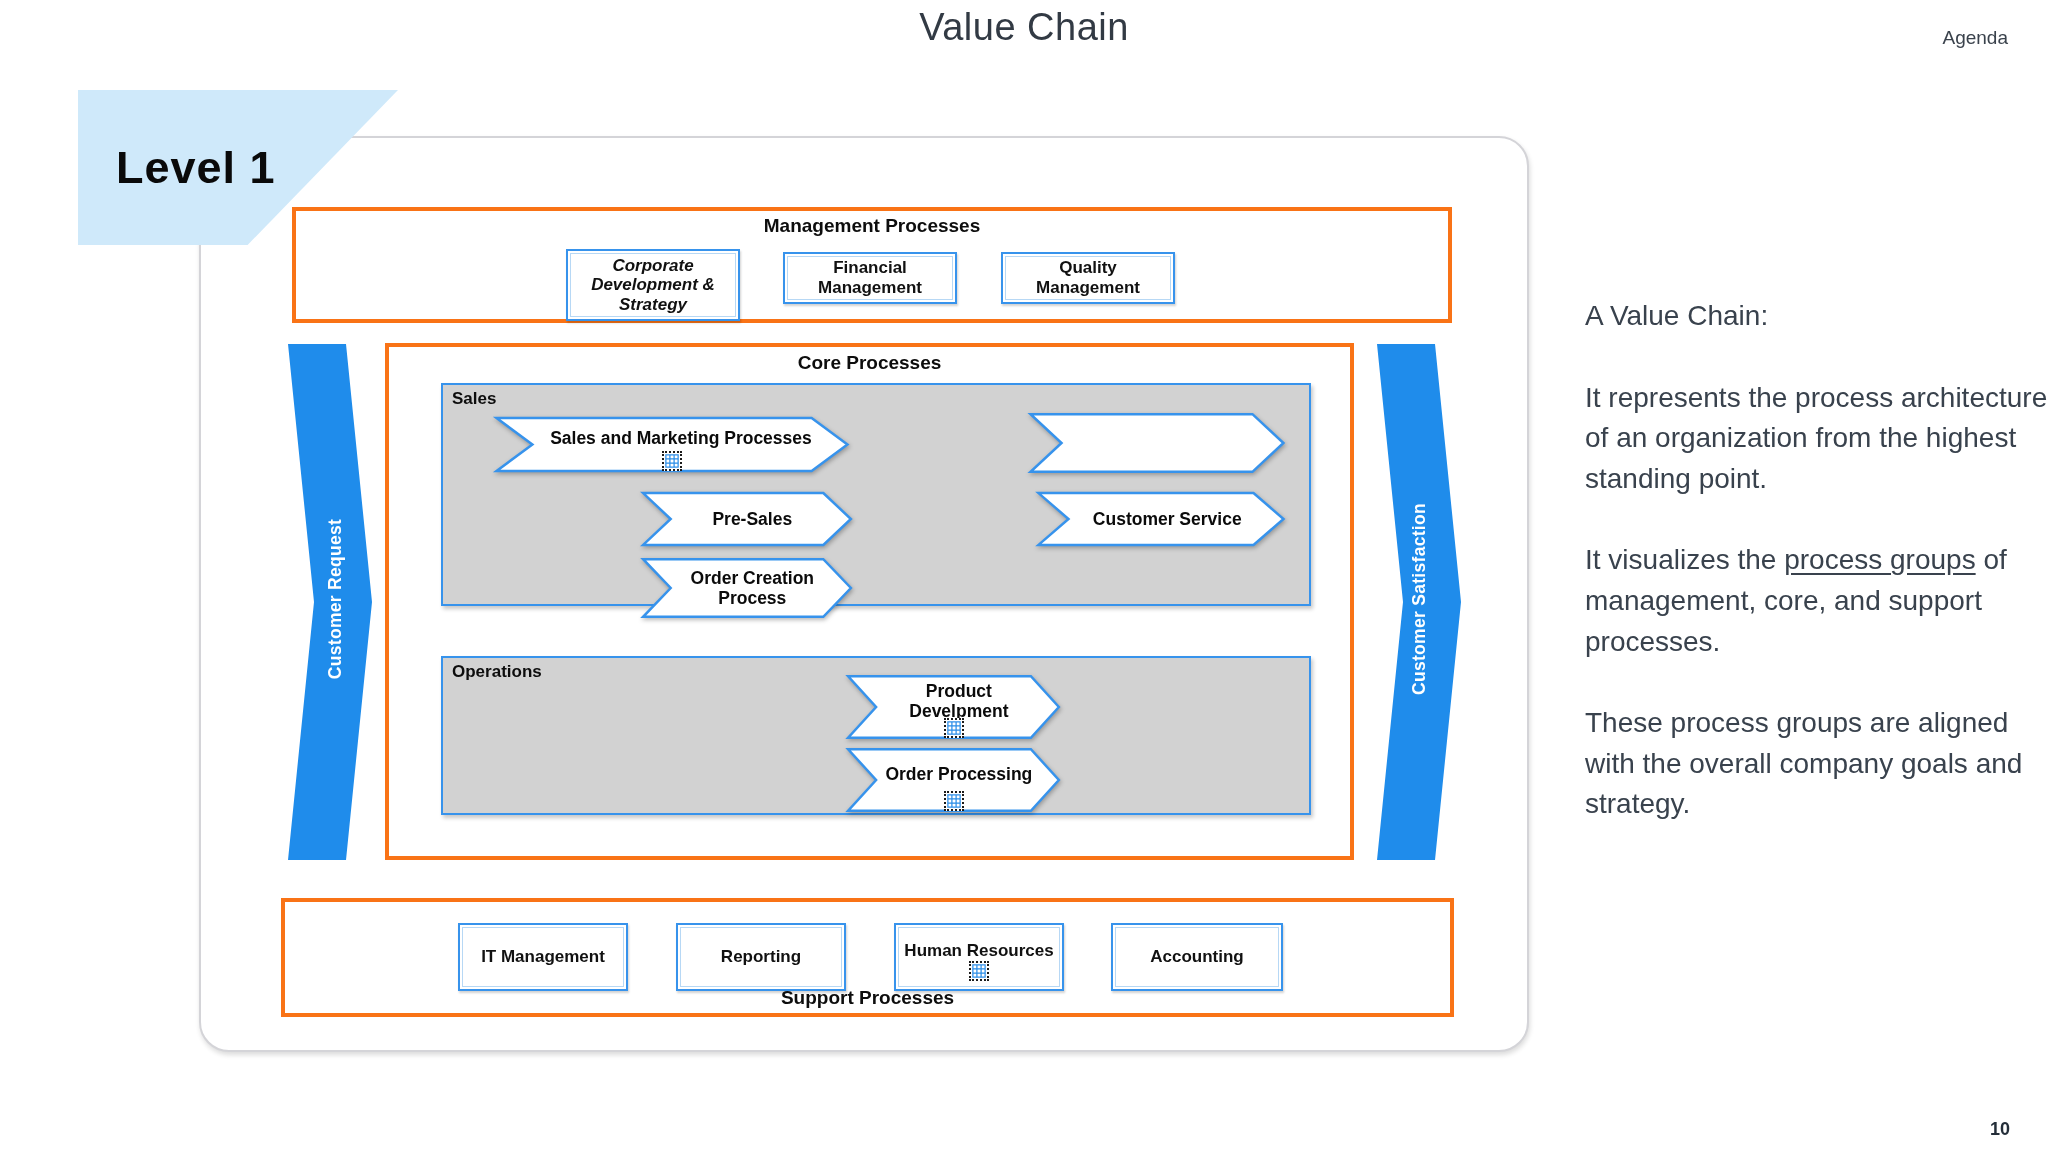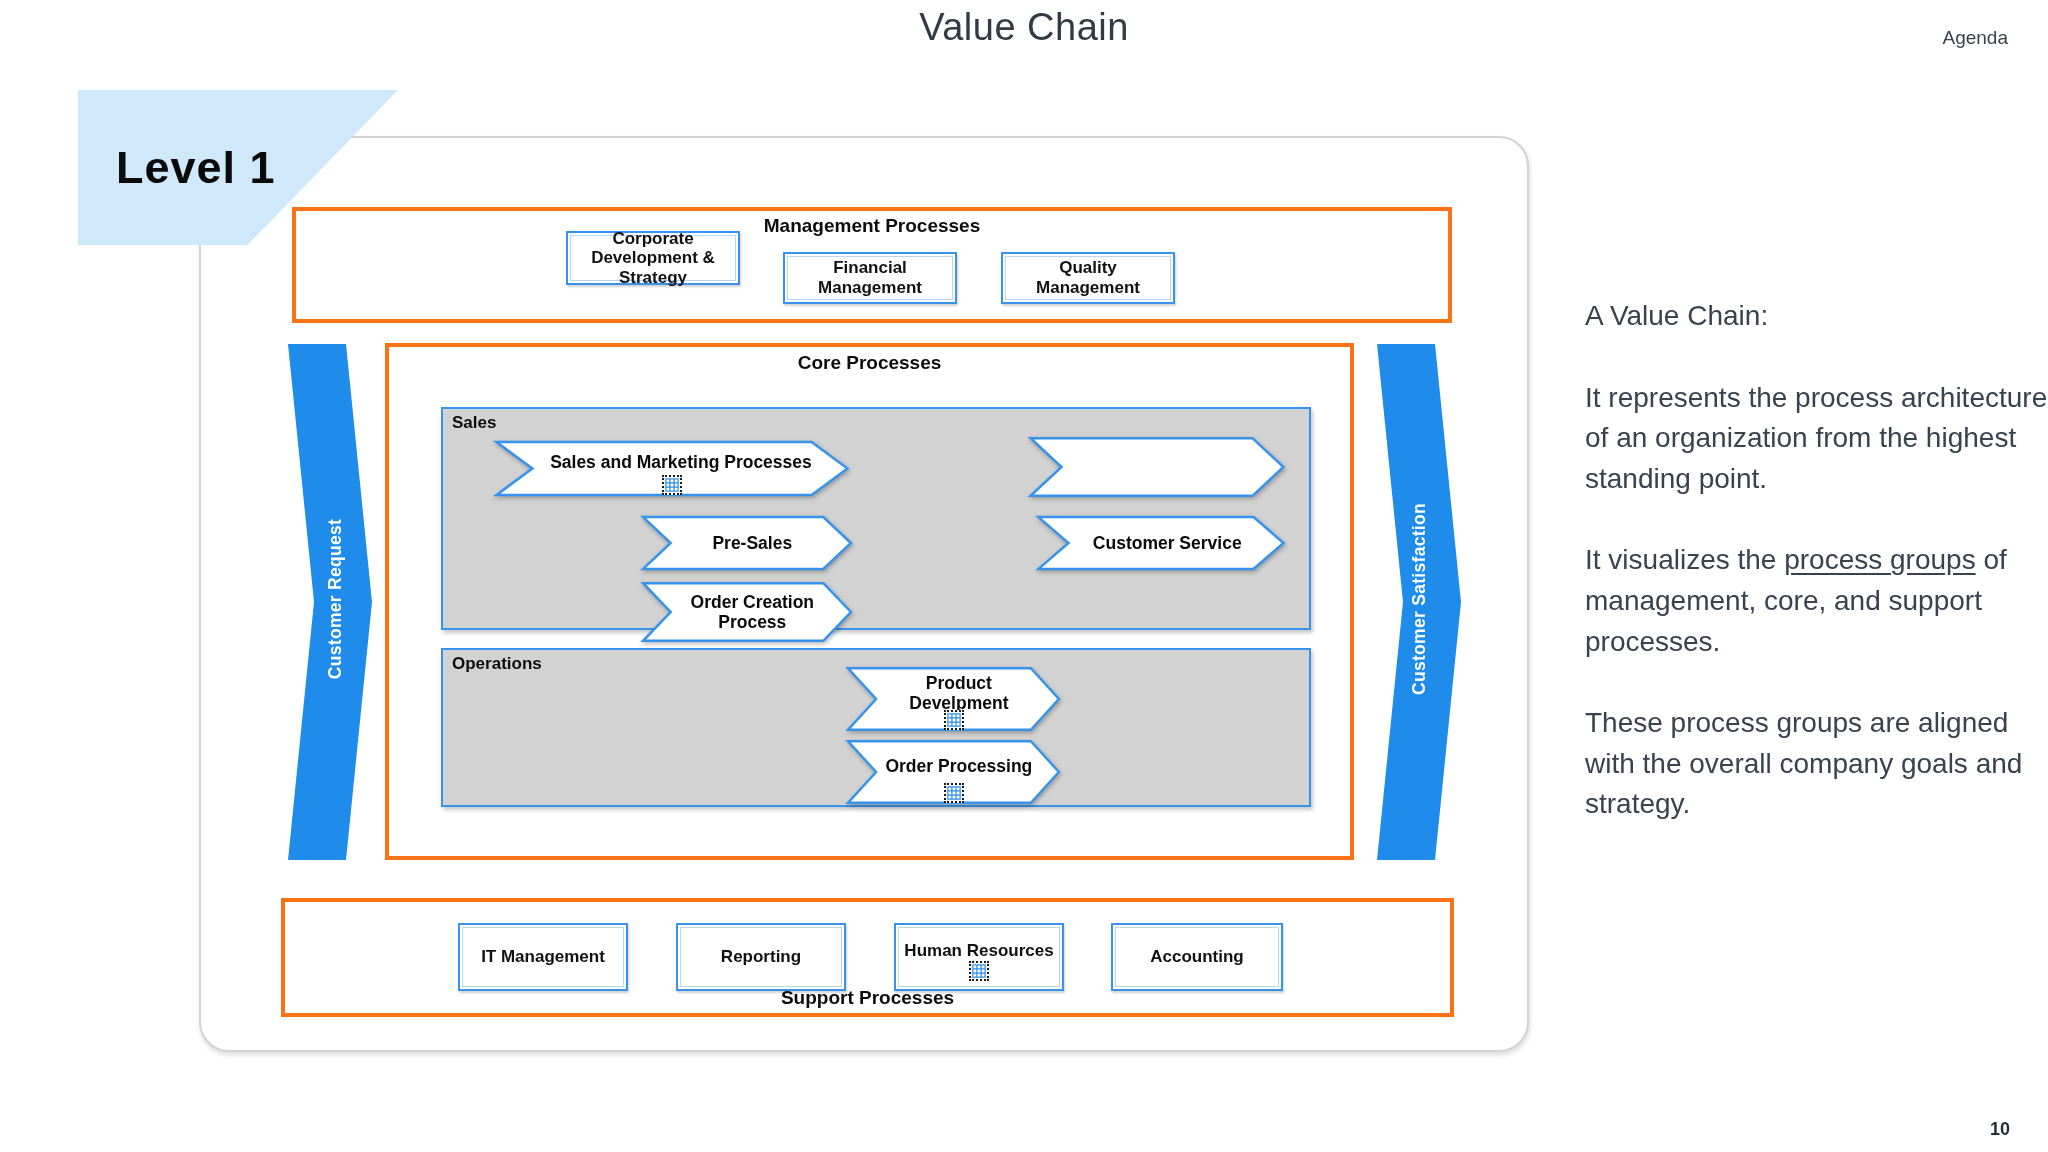--- a/index.html
+++ b/index.html
@@ -90,29 +90,29 @@
 <div class="agenda-link">Agenda</div>
 
 <div class="level-banner">
   <div class="lbl">Level 1</div>
 </div>
 
 <div class="outer">
 
   <div class="bluebox" style="left:91px;top:69px;width:1160px;height:116px;">
     <div class="section-title" style="top:4px;">Management Processes</div>
-    <div class="small-box" style="left:270px;top:20px;width:174px;height:54px;">Corporate Development &amp; Strategy</div>
+    <div class="small-box" style="left:270px;top:38px;width:174px;height:72px;font-style:italic;">Corporate Development &amp; Strategy</div>
     <div class="small-box" style="left:487px;top:41px;width:174px;height:52px;">Financial Management</div>
     <div class="small-box" style="left:705px;top:41px;width:174px;height:52px;">Quality Management</div>
   </div>
 
   <div class="bluebox" style="left:184px;top:205px;width:969px;height:517px;">
     <div class="section-title" style="top:5px;">Core Processes</div>
 
-    <div class="grayzone" style="left:52px;top:60px;width:870px;height:223px;">
+    <div class="grayzone" style="left:52px;top:36px;width:870px;height:223px;">
       <div class="zone-label">Sales</div>
 
       <div class="p-arrow with-icon" style="left:50px;top:32px;width:358px;height:55px;">
         <svg class="shape" viewBox="0 0 100 100" preserveAspectRatio="none">
           <polygon points="1,2 89,2 99,50 89,98 1,98 11,50" fill="#ffffff" stroke="#3793ec" stroke-width="2.5" vector-effect="non-scaling-stroke"></polygon>
         </svg>
         <div class="arrow-label">Sales and Marketing Processes</div>
         <span class="subproc-icon">
           <svg width="14" height="14" viewBox="0 0 16 16">
               <rect x="1" y="1" width="14" height="14" fill="none" stroke="#2a8de8" stroke-width="1.4"></rect>
@@ -142,21 +142,21 @@
       </div>
 
       <div class="p-arrow" style="left:198px;top:173px;width:212px;height:60px;">
         <svg class="shape" viewBox="0 0 100 100" preserveAspectRatio="none">
           <polygon points="1,2 86,2 99,50 86,98 1,98 14,50" fill="#ffffff" stroke="#3793ec" stroke-width="2.5" vector-effect="non-scaling-stroke"></polygon>
         </svg>
         <div class="arrow-label">Order Creation Process</div>
       </div>
     </div>
 
-    <div class="grayzone" style="left:52px;top:301px;width:870px;height:159px;">
+    <div class="grayzone" style="left:52px;top:309px;width:870px;height:159px;">
       <div class="zone-label">Operations</div>
 
       <div class="p-arrow with-icon" style="left:403px;top:17px;width:215px;height:64px;">
         <svg class="shape" viewBox="0 0 100 100" preserveAspectRatio="none">
           <polygon points="1,2 86,2 99,50 86,98 1,98 14,50" fill="#ffffff" stroke="#3793ec" stroke-width="2.5" vector-effect="non-scaling-stroke"></polygon>
         </svg>
         <div class="arrow-label">Product Develpment</div>
         <span class="subproc-icon">
           <svg width="14" height="14" viewBox="0 0 16 16">
               <rect x="1" y="1" width="14" height="14" fill="none" stroke="#2a8de8" stroke-width="1.4"></rect>

